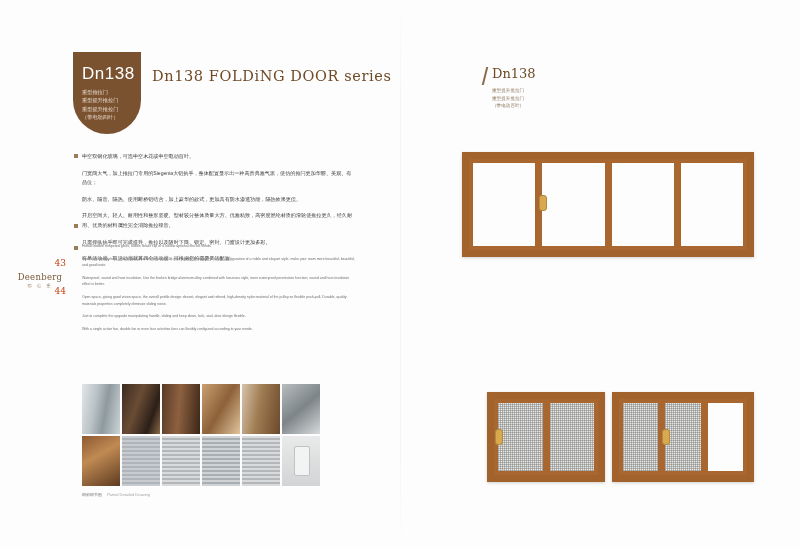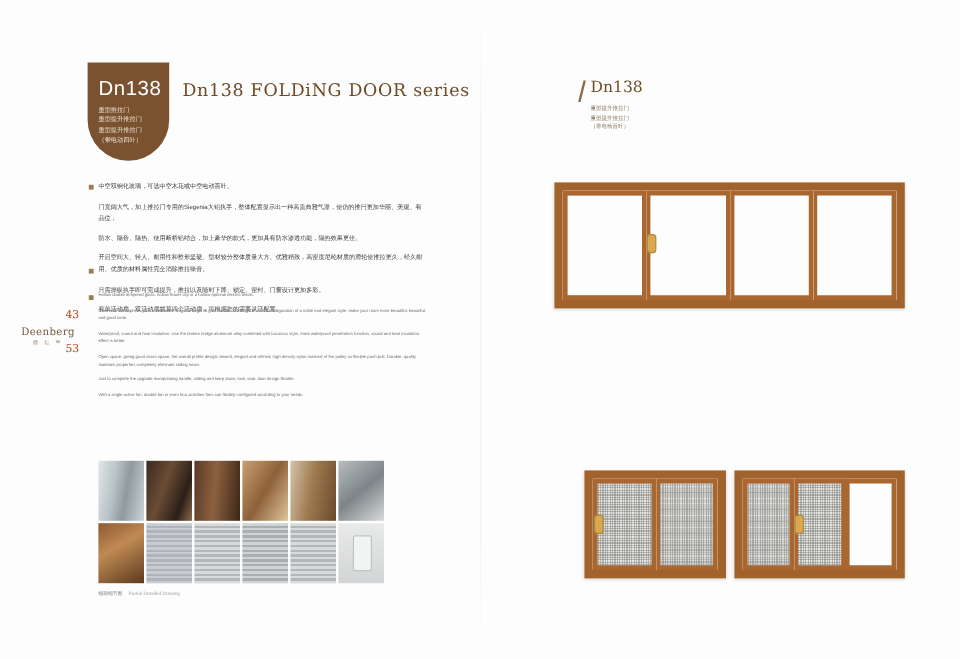--- a/index.html
+++ b/index.html
@@ -183,21 +183,21 @@
     <p>Hollow double tempered glass, hollow flower clip or a hollow optional electric blinds.</p>
     <p>Door wide atmosphere, plus a dedicated Siegenia large lift gate handle, showing the overall configuration of a noble and elegant style, make your room more beautiful, beautiful, and good taste.</p>
     <p>Waterproof, sound and heat insulation. Use the broken bridge aluminum alloy combined with luxurious style, more waterproof penetration function, sound and heat insulation effect is better.</p>
     <p>Open space, giving good vision space, the overall profile design: decent, elegant and refined, high-density nylon material of the pulley so flexible push-pull, Durable, quality materials properties completely eliminate sliding noise.</p>
     <p>Just to complete the upgrade manipulating handle, sliding and keep down, lock, seal, door design flexible.</p>
     <p>With a single active fan, double fan or even four activities fans can flexibly configured according to your needs.</p>
   </div>
 
   <div class="page-no">
     <span class="n1">43</span>
-    <span class="n2">53</span>
+    <span class="n2">44</span>
   </div>
 
   <div class="brand">
     <div class="name">Deenberg</div>
     <div class="cnname">德 仁 堡</div>
   </div>
 
   <div class="grid">
     <div class="cell g1"></div>
     <div class="cell g2"></div>

